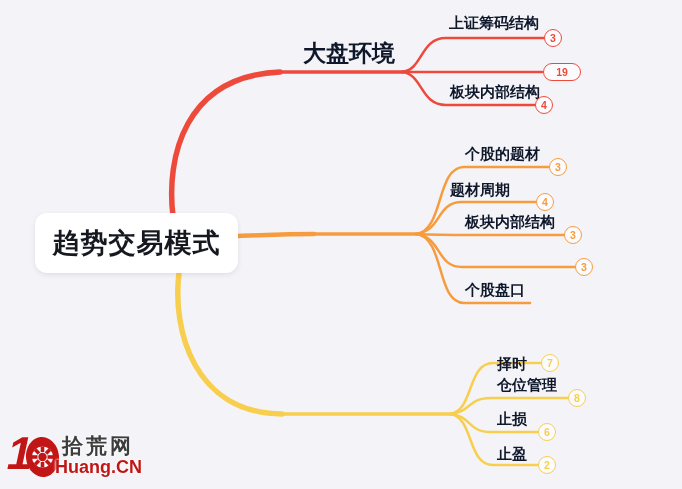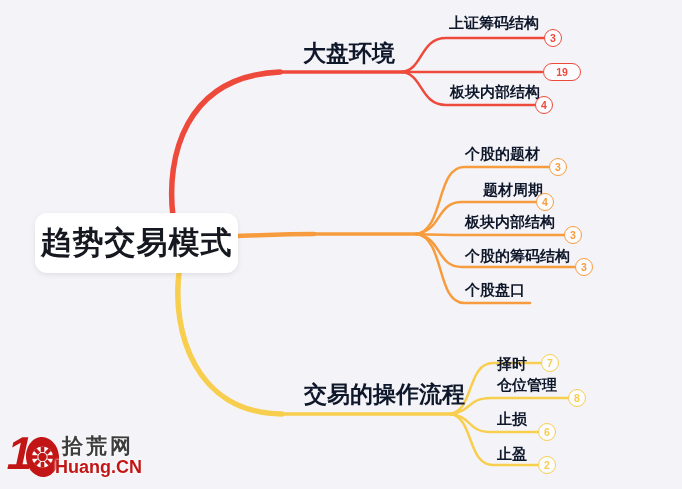--- a/index.html
+++ b/index.html
@@ -11,21 +11,21 @@
   #connectors{position:absolute;left:0;top:0;width:682px;height:489px;}
   #connectors path{fill:none;stroke-linecap:round;}
   .w-main{stroke-width:5.5px;}
   .w-label{stroke-width:3.5px;}
   .w-child{stroke-width:2.5px;}
   .root-node{
     position:absolute;left:35px;top:213px;width:203px;height:60px;
     background:#ffffff;border-radius:12px;
     box-shadow:0 2px 5px rgba(40,40,70,.10);
     display:flex;align-items:center;justify-content:center;
-    font-size:31px;font-weight:800;color:#15181f;letter-spacing:1px;
+    font-size:27px;font-weight:800;color:#15181f;letter-spacing:1px;
     cursor:pointer;
   }
   .label{
     position:absolute;white-space:nowrap;line-height:1.1;
     font-weight:700;color:#0f172a;cursor:pointer;
   }
   .lvl1{font-size:23px;}
   .lvl2{font-size:15px;}
   .badge{
     position:absolute;width:18px;height:18px;border-radius:10px;
@@ -85,30 +85,28 @@
   </div>
 
   <div class="label lvl1" style="left:303px;top:41px">大盘环境</div>
   <div class="label lvl2" style="left:449px;top:15px">上证筹码结构</div>
   <div class="label lvl2" style="left:450px;top:84px">板块内部结构</div>
   <div class="badge" style="left: 544px; top: 29px; color: rgb(238, 74, 60); border-color: rgb(238, 74, 60);">3</div>
   <div class="badge wide" style="left: 543px; top: 63px; color: rgb(238, 74, 60); border-color: rgb(238, 74, 60);">19</div>
   <div class="badge" style="left: 535px; top: 96px; color: rgb(238, 74, 60); border-color: rgb(238, 74, 60);">4</div>
 
   <div class="label lvl2" style="left:465px;top:146px">个股的题材</div>
-  <div class="label lvl2" style="left:483px;top:182px">题材周期</div>
+  <div class="label lvl2" style="left:450px;top:182px">题材周期</div>
   <div class="label lvl2" style="left:465px;top:214px">板块内部结构</div>
-  <div class="label lvl2" style="left:465px;top:248px">个股的筹码结构</div>
   <div class="label lvl2" style="left:465px;top:282px">个股盘口</div>
   <div class="badge" style="left: 549px; top: 158px; color: rgb(247, 156, 62); border-color: rgb(247, 156, 62);">3</div>
   <div class="badge" style="left: 536px; top: 193px; color: rgb(247, 156, 62); border-color: rgb(247, 156, 62);">4</div>
   <div class="badge" style="left: 564px; top: 226px; color: rgb(247, 156, 62); border-color: rgb(247, 156, 62);">3</div>
   <div class="badge" style="left: 575px; top: 258px; color: rgb(247, 156, 62); border-color: rgb(247, 156, 62);">3</div>
 
-  <div class="label lvl1" style="left:304px;top:382px">交易的操作流程</div>
   <div class="label lvl2" style="left:497px;top:356px">择时</div>
   <div class="label lvl2" style="left:497px;top:377px">仓位管理</div>
   <div class="label lvl2" style="left:497px;top:411px">止损</div>
   <div class="label lvl2" style="left:497px;top:446px">止盈</div>
   <div class="badge" style="left: 541px; top: 354px; color: rgb(248, 206, 79); border-color: rgb(248, 206, 79);">7</div>
   <div class="badge" style="left: 568px; top: 389px; color: rgb(248, 206, 79); border-color: rgb(248, 206, 79);">8</div>
   <div class="badge" style="left: 538px; top: 423px; color: rgb(248, 206, 79); border-color: rgb(248, 206, 79);">6</div>
   <div class="badge" style="left: 538px; top: 456px; color: rgb(248, 206, 79); border-color: rgb(248, 206, 79);">2</div>
 
   <div class="watermark">

